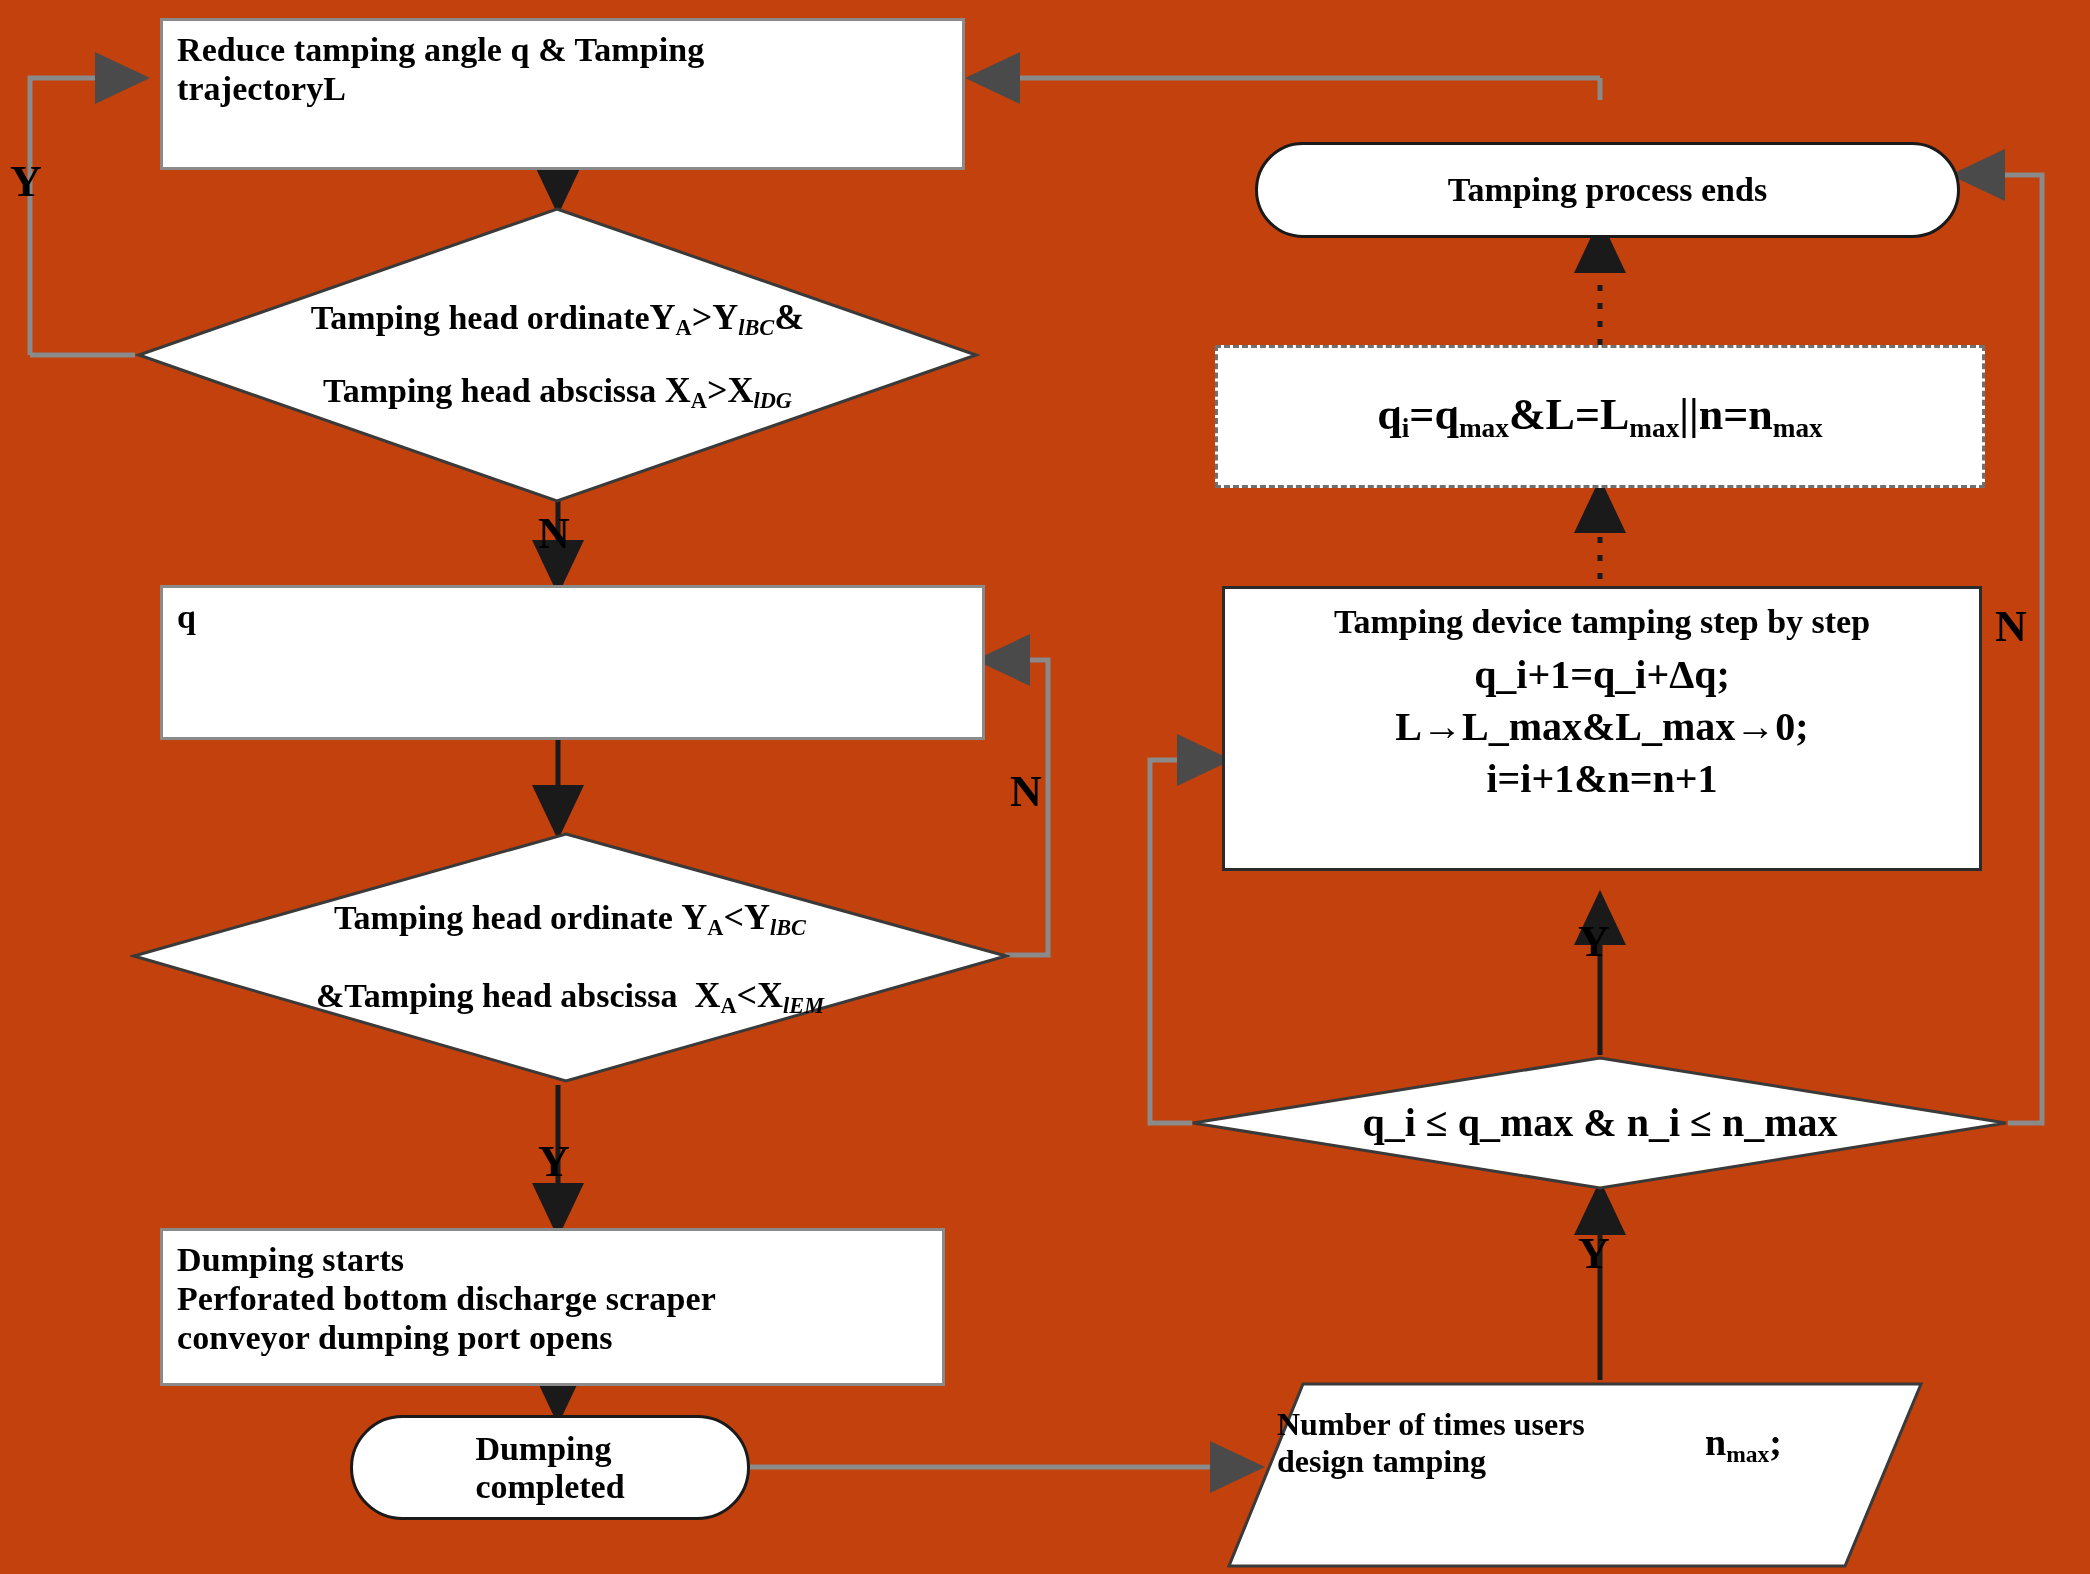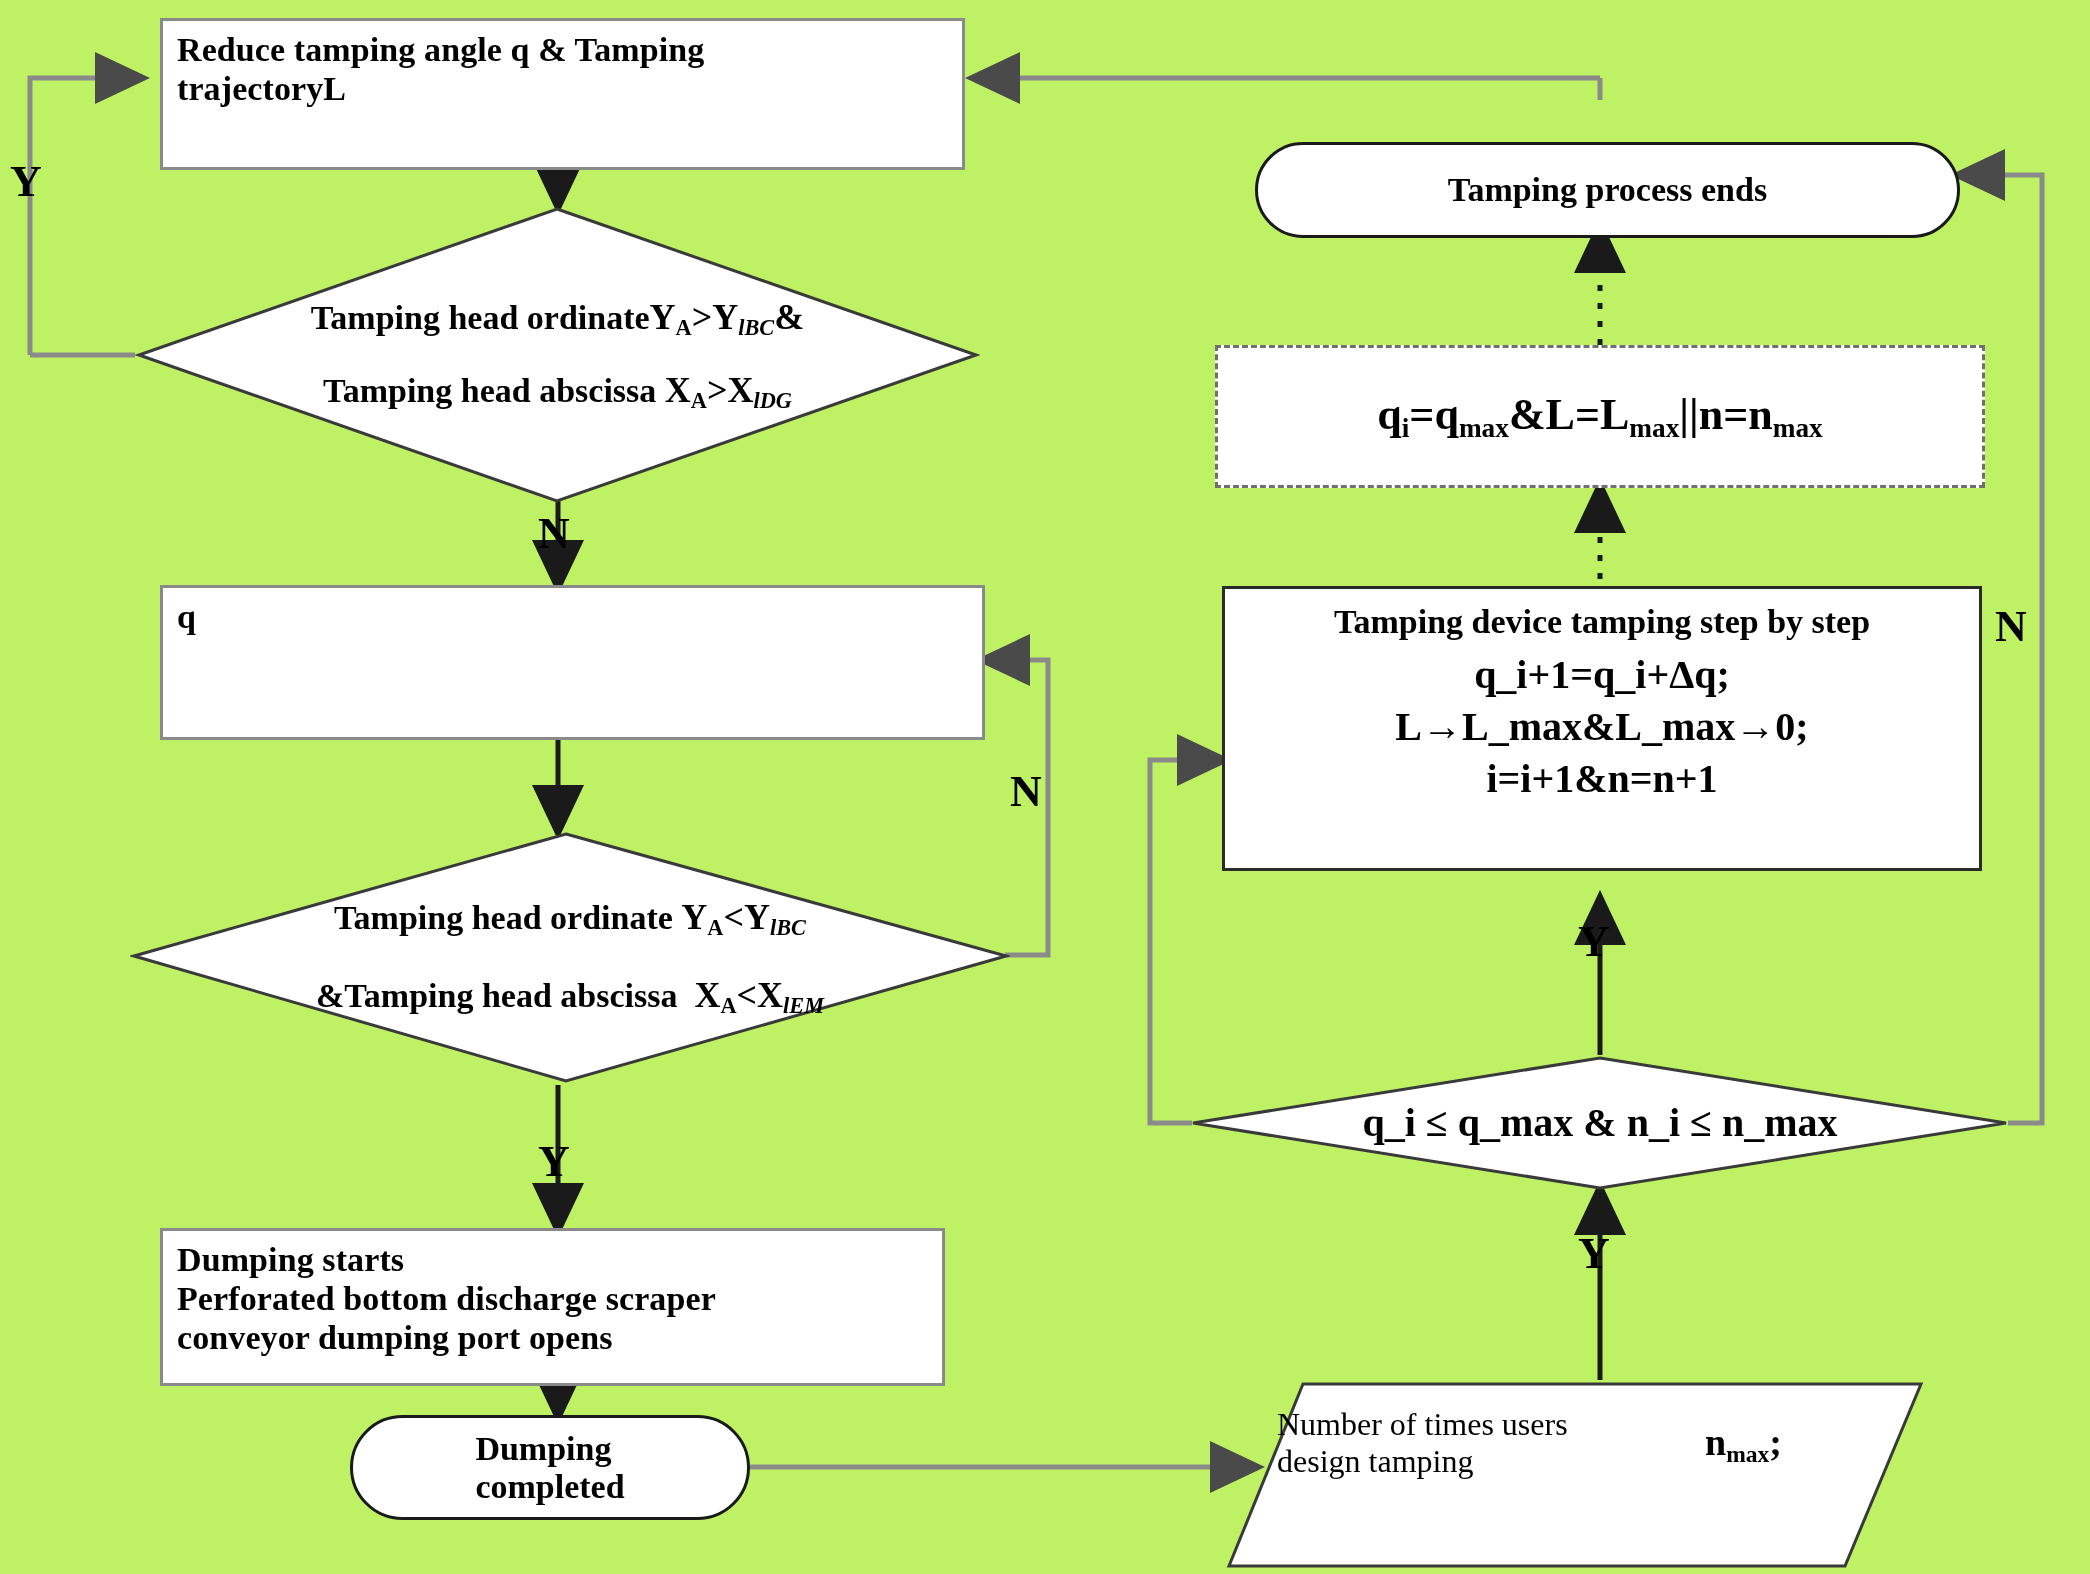--- a/index.html
+++ b/index.html
@@ -1,17 +1,17 @@
 <!DOCTYPE html>
 <html><head>
 <meta charset="utf-8">
 <style>
   html,body{margin:0;padding:0;background:#ffffff;}
   body{font-family:"Liberation Serif","DejaVu Serif",serif;color:#000;}
-  #canvas{position:relative;width:2090px;height:1574px;background:#bef264;overflow:hidden;}
+  #canvas{position:relative;width:2090px;height:1574px;background:#c2410c;overflow:hidden;}
   svg.wires{position:absolute;left:0;top:0;width:2090px;height:1574px;pointer-events:none;}
 
   .node{position:absolute;box-sizing:border-box;}
   .proc{border:3px solid #8a8a8a;background:#fff;}
   .proc .txt{padding:10px 14px;font-size:34px;line-height:1.14;font-weight:700;letter-spacing:.1px;}
   .term{border:3px solid #1a1a1a;background:#fff;border-radius:999px;display:flex;align-items:center;justify-content:center;}
   .term .txt{font-size:34px;font-weight:700;text-align:center;line-height:1.1;}
   .dash{border:3px dashed #707070;background:#fff;display:flex;align-items:center;justify-content:center;}
   .dash .txt{font-size:44px;font-weight:900;}
   .box2{border:3px solid #2b2b2b;background:#fff;}
@@ -165,21 +165,21 @@
     <div class="dtext">
       <div class="dline math">q_i ≤ q_max &amp; n_i ≤ n_max</div>
     </div>
   </div>
 
   <div class="para-wrap" style="left:1225px;top:1380px;width:700px;height:190px;">
     <svg width="700" height="190">
       <polygon points="78,4 696,4 620,186 4,186" fill="#fff" stroke="#3a3a3a" stroke-width="3"></polygon>
     </svg>
     <div class="ptext">
-      <div style="position:absolute;left:52px;top:26px;font-size:32px;font-weight:400;line-height:1.15;">
+      <div style="position:absolute;left:52px;top:26px;font-size:32px;font-weight:700;line-height:1.15;">
         <div>Number of times users</div>
         <div>design tamping</div>
       </div>
       <div style="position:absolute;left:480px;top:40px;font-size:38px;font-weight:900;">
         <span>n</span><sub>max</sub><span>;</span>
       </div>
     </div>
   </div>
 
   <div class="lbl" style="left:10px;top:160px;">Y</div>

